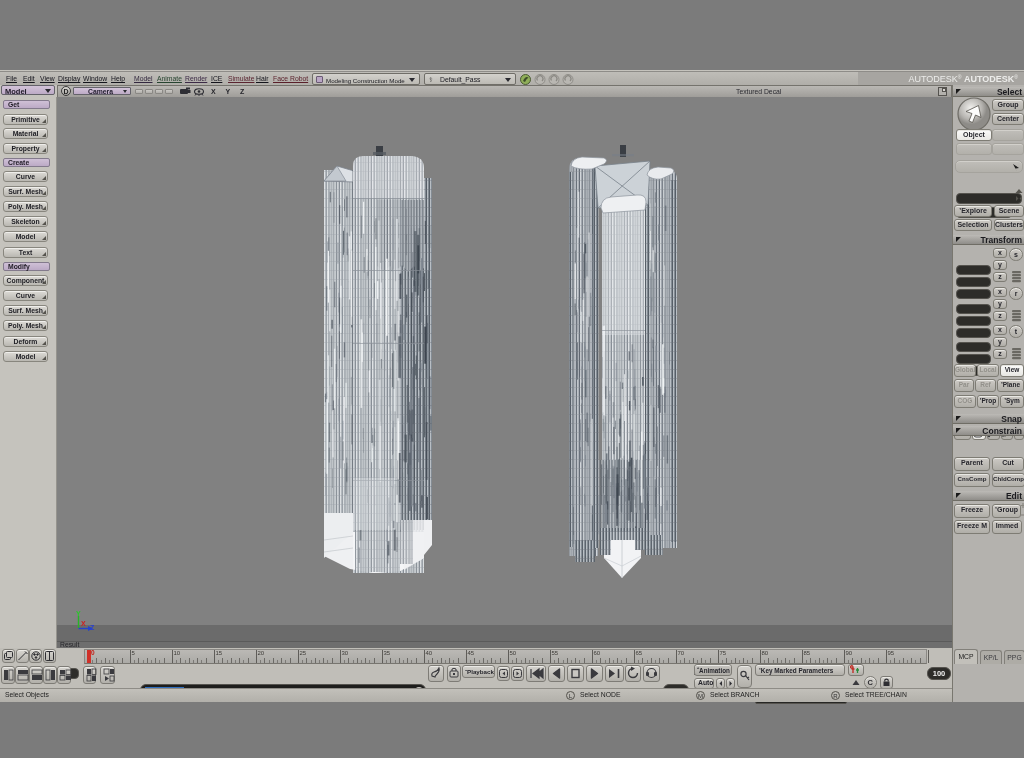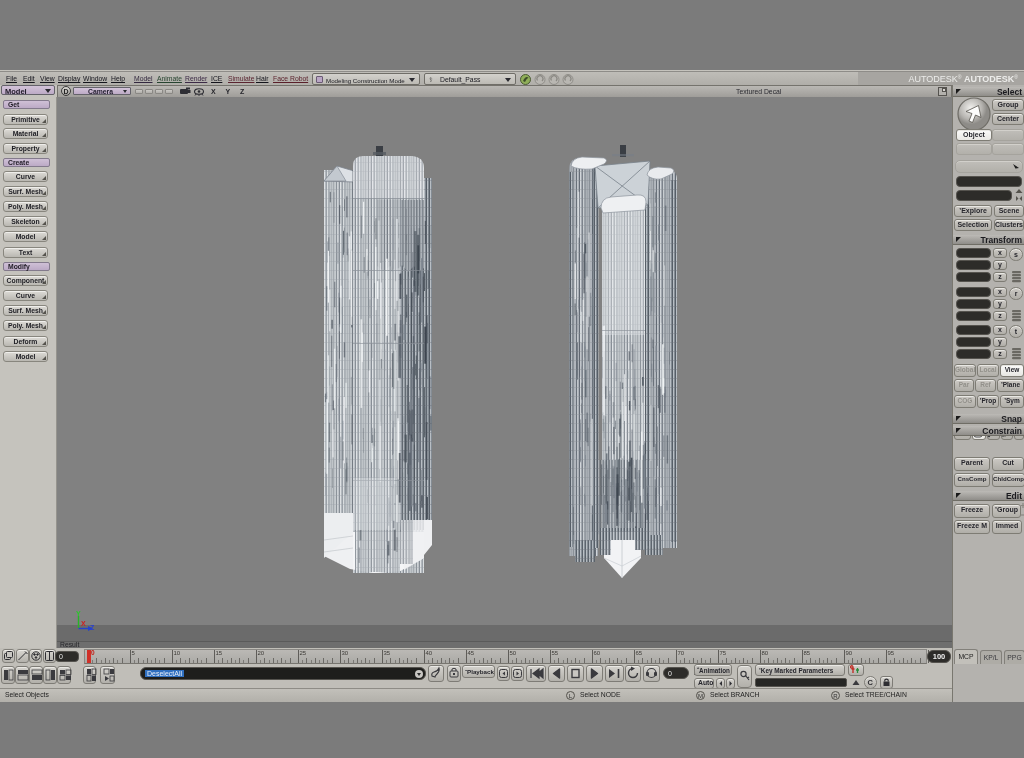--- a/index.html
+++ b/index.html
@@ -32,21 +32,21 @@
  background:linear-gradient(#bcbab6,#8f8d89);border-bottom:1px solid #6f6d65;
  font-size:8.5px;font-weight:bold;color:#1b1b1f;text-align:right;padding-right:3px;line-height:10px;}
 .rhdr b{position:absolute;left:3px;top:2px;width:0;height:0;
  border-top:5px solid #1a1a1a;border-right:5px solid transparent;}
 .rbtn{position:absolute;height:12px;border-radius:3px;
  background:linear-gradient(#ccc9c4,#b0aea8);border:1px solid #7e7c74;
  box-shadow:inset 0 1px 0 #e8e7e3;font-size:7px;font-weight:bold;color:#26262c;
  text-align:center;line-height:10px;}
 .rbtn.on{background:linear-gradient(#fbfbfa,#e8e7e3);}
 .rbtn.dis{color:#92908a;}
-.dfield{position:absolute;background:#2d2c29;border-radius:4px;border:1px solid #55534e;}
+.dfield{position:absolute;background:#2d2c29;border-radius:4px;border:1px solid #55534e;margin-top:17px;}
 .ghost{position:absolute;height:12px;border-radius:3px;background:linear-gradient(#c0beb9,#b2b0aa);
  box-shadow:inset 0 1px 0 #d2d0cb;border:1px solid #a5a39d;}
 
 .icobtn{position:absolute;border-radius:3px;background:linear-gradient(#d8d6d1,#b4b2ac);
  border:1px solid #82807a;box-shadow:inset 0 1px 0 #eceae6;}
 .tico{position:absolute;top:666px;height:18px;border-radius:3px;
  background:linear-gradient(#d5d3ce,#b2b0aa);border:1px solid #7e7c76;box-shadow:inset 0 1px 0 #e9e8e4;}
 </style></head><body>
 <div id="app">
 

